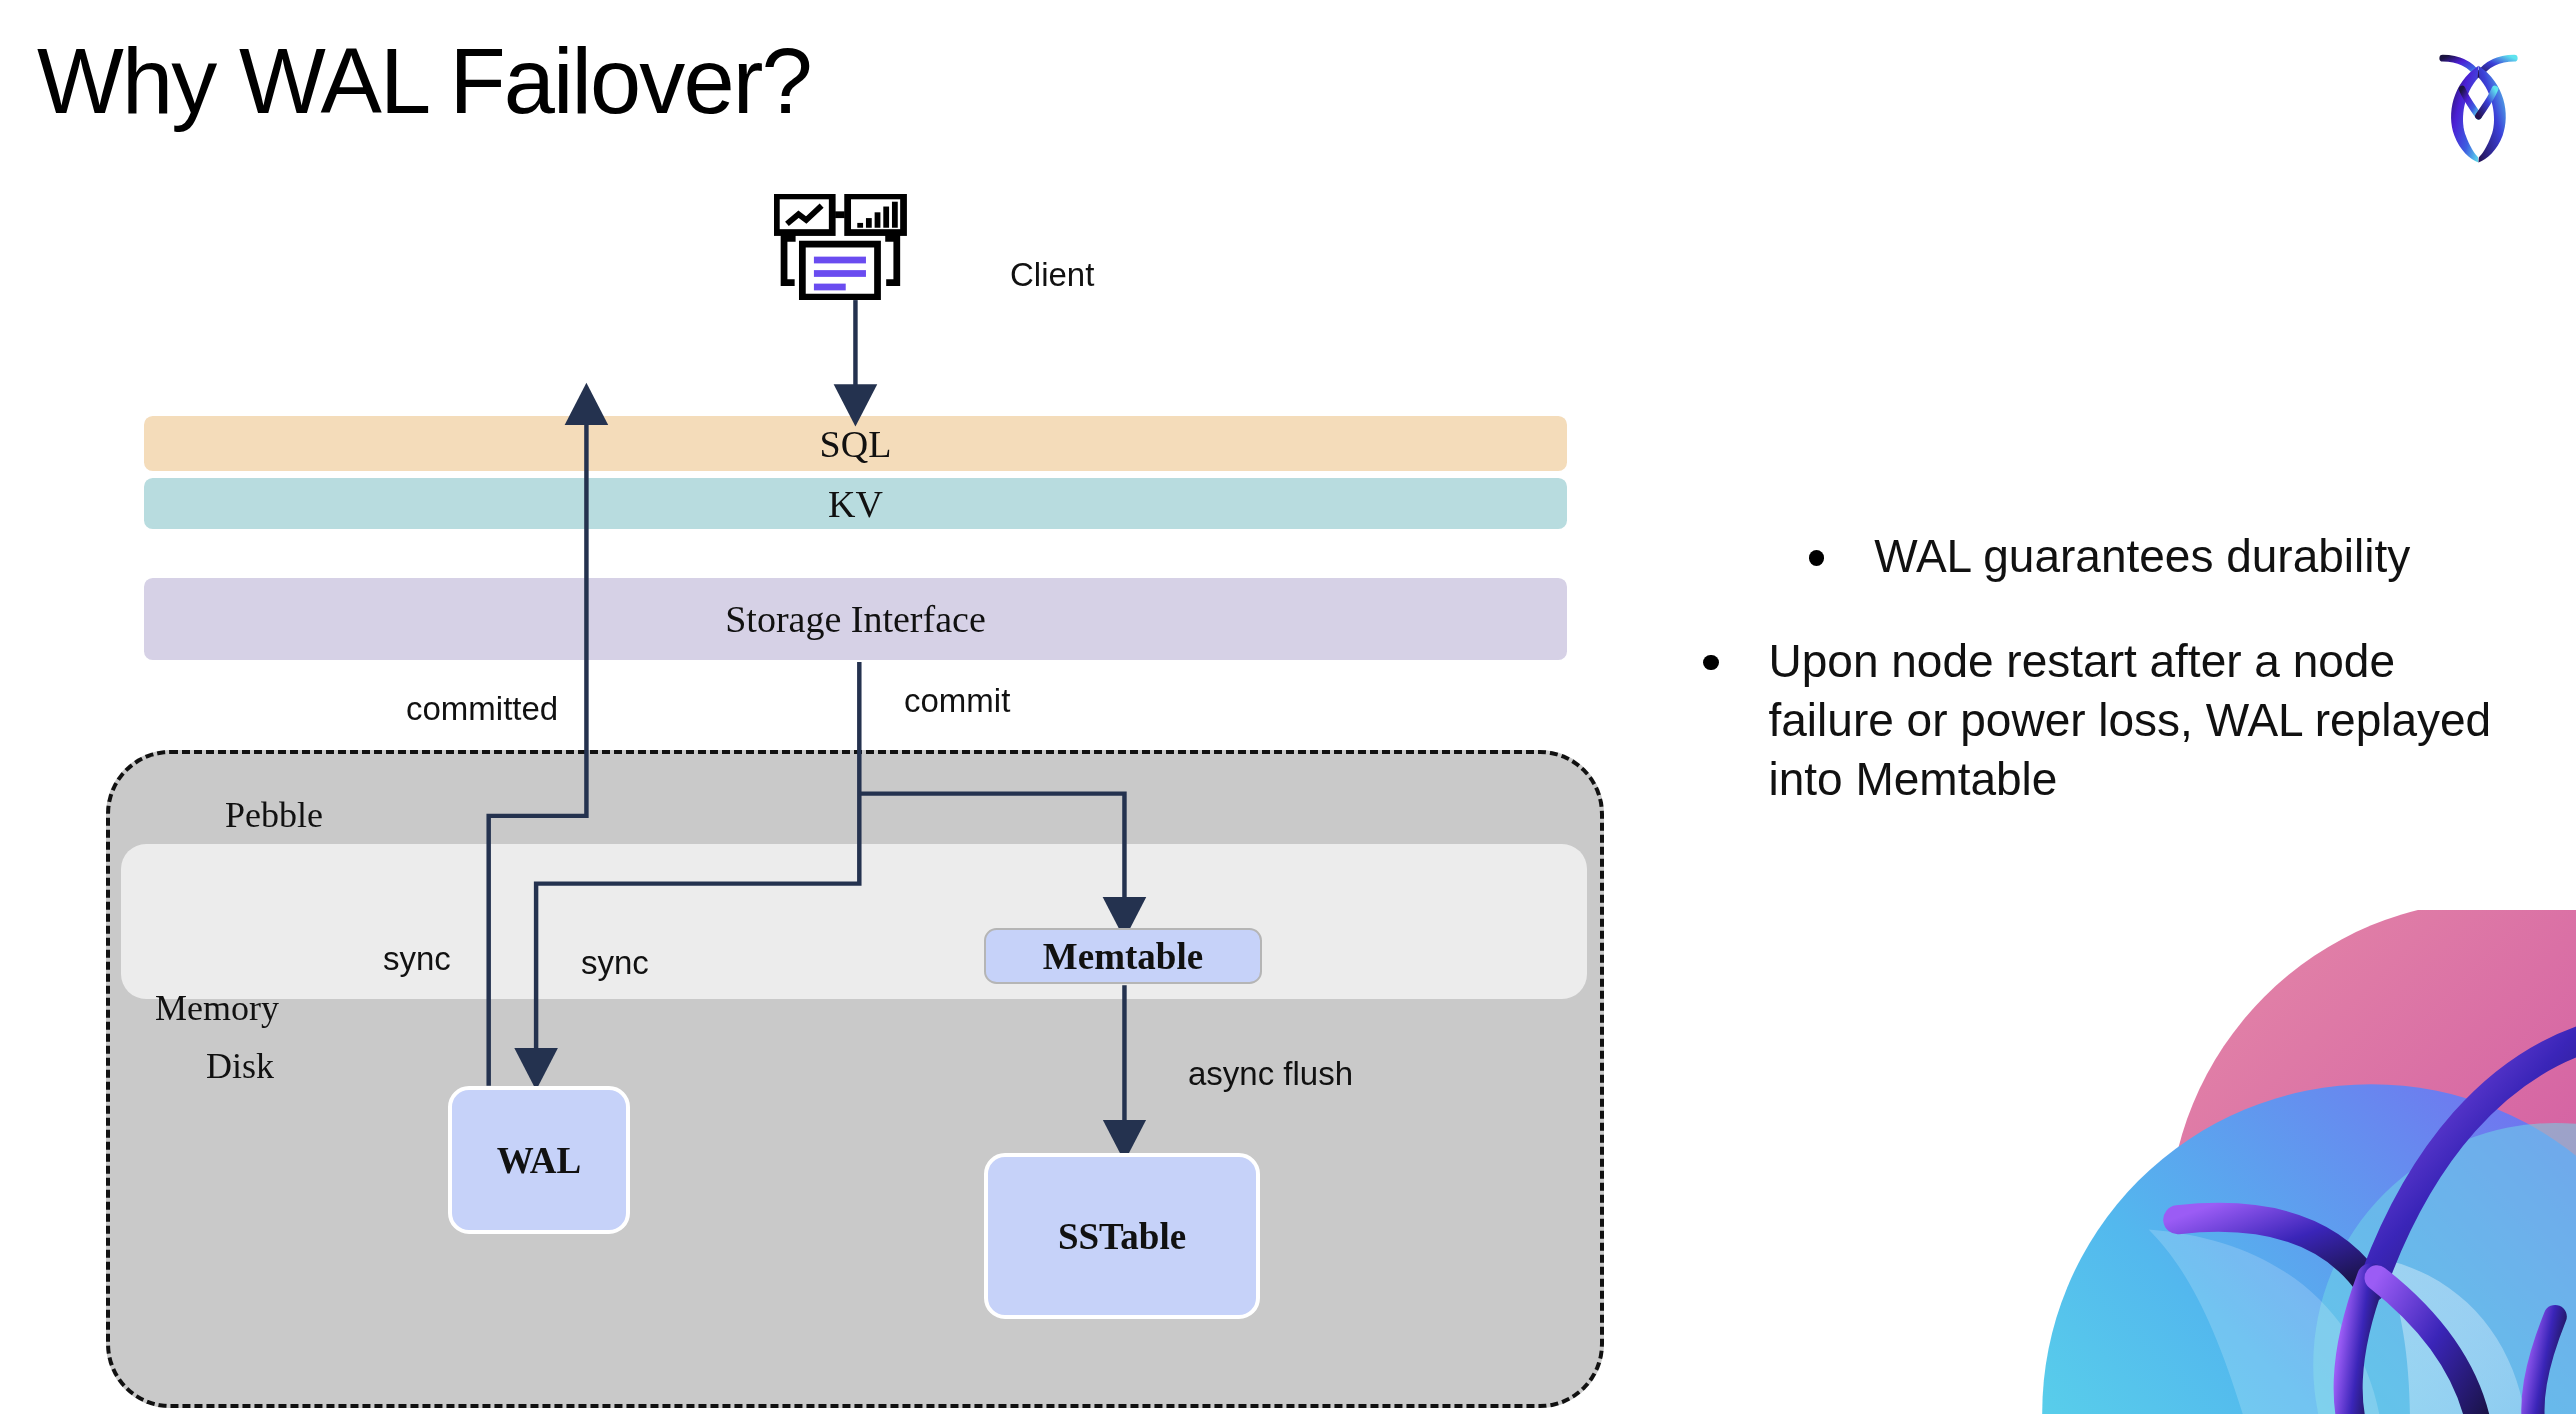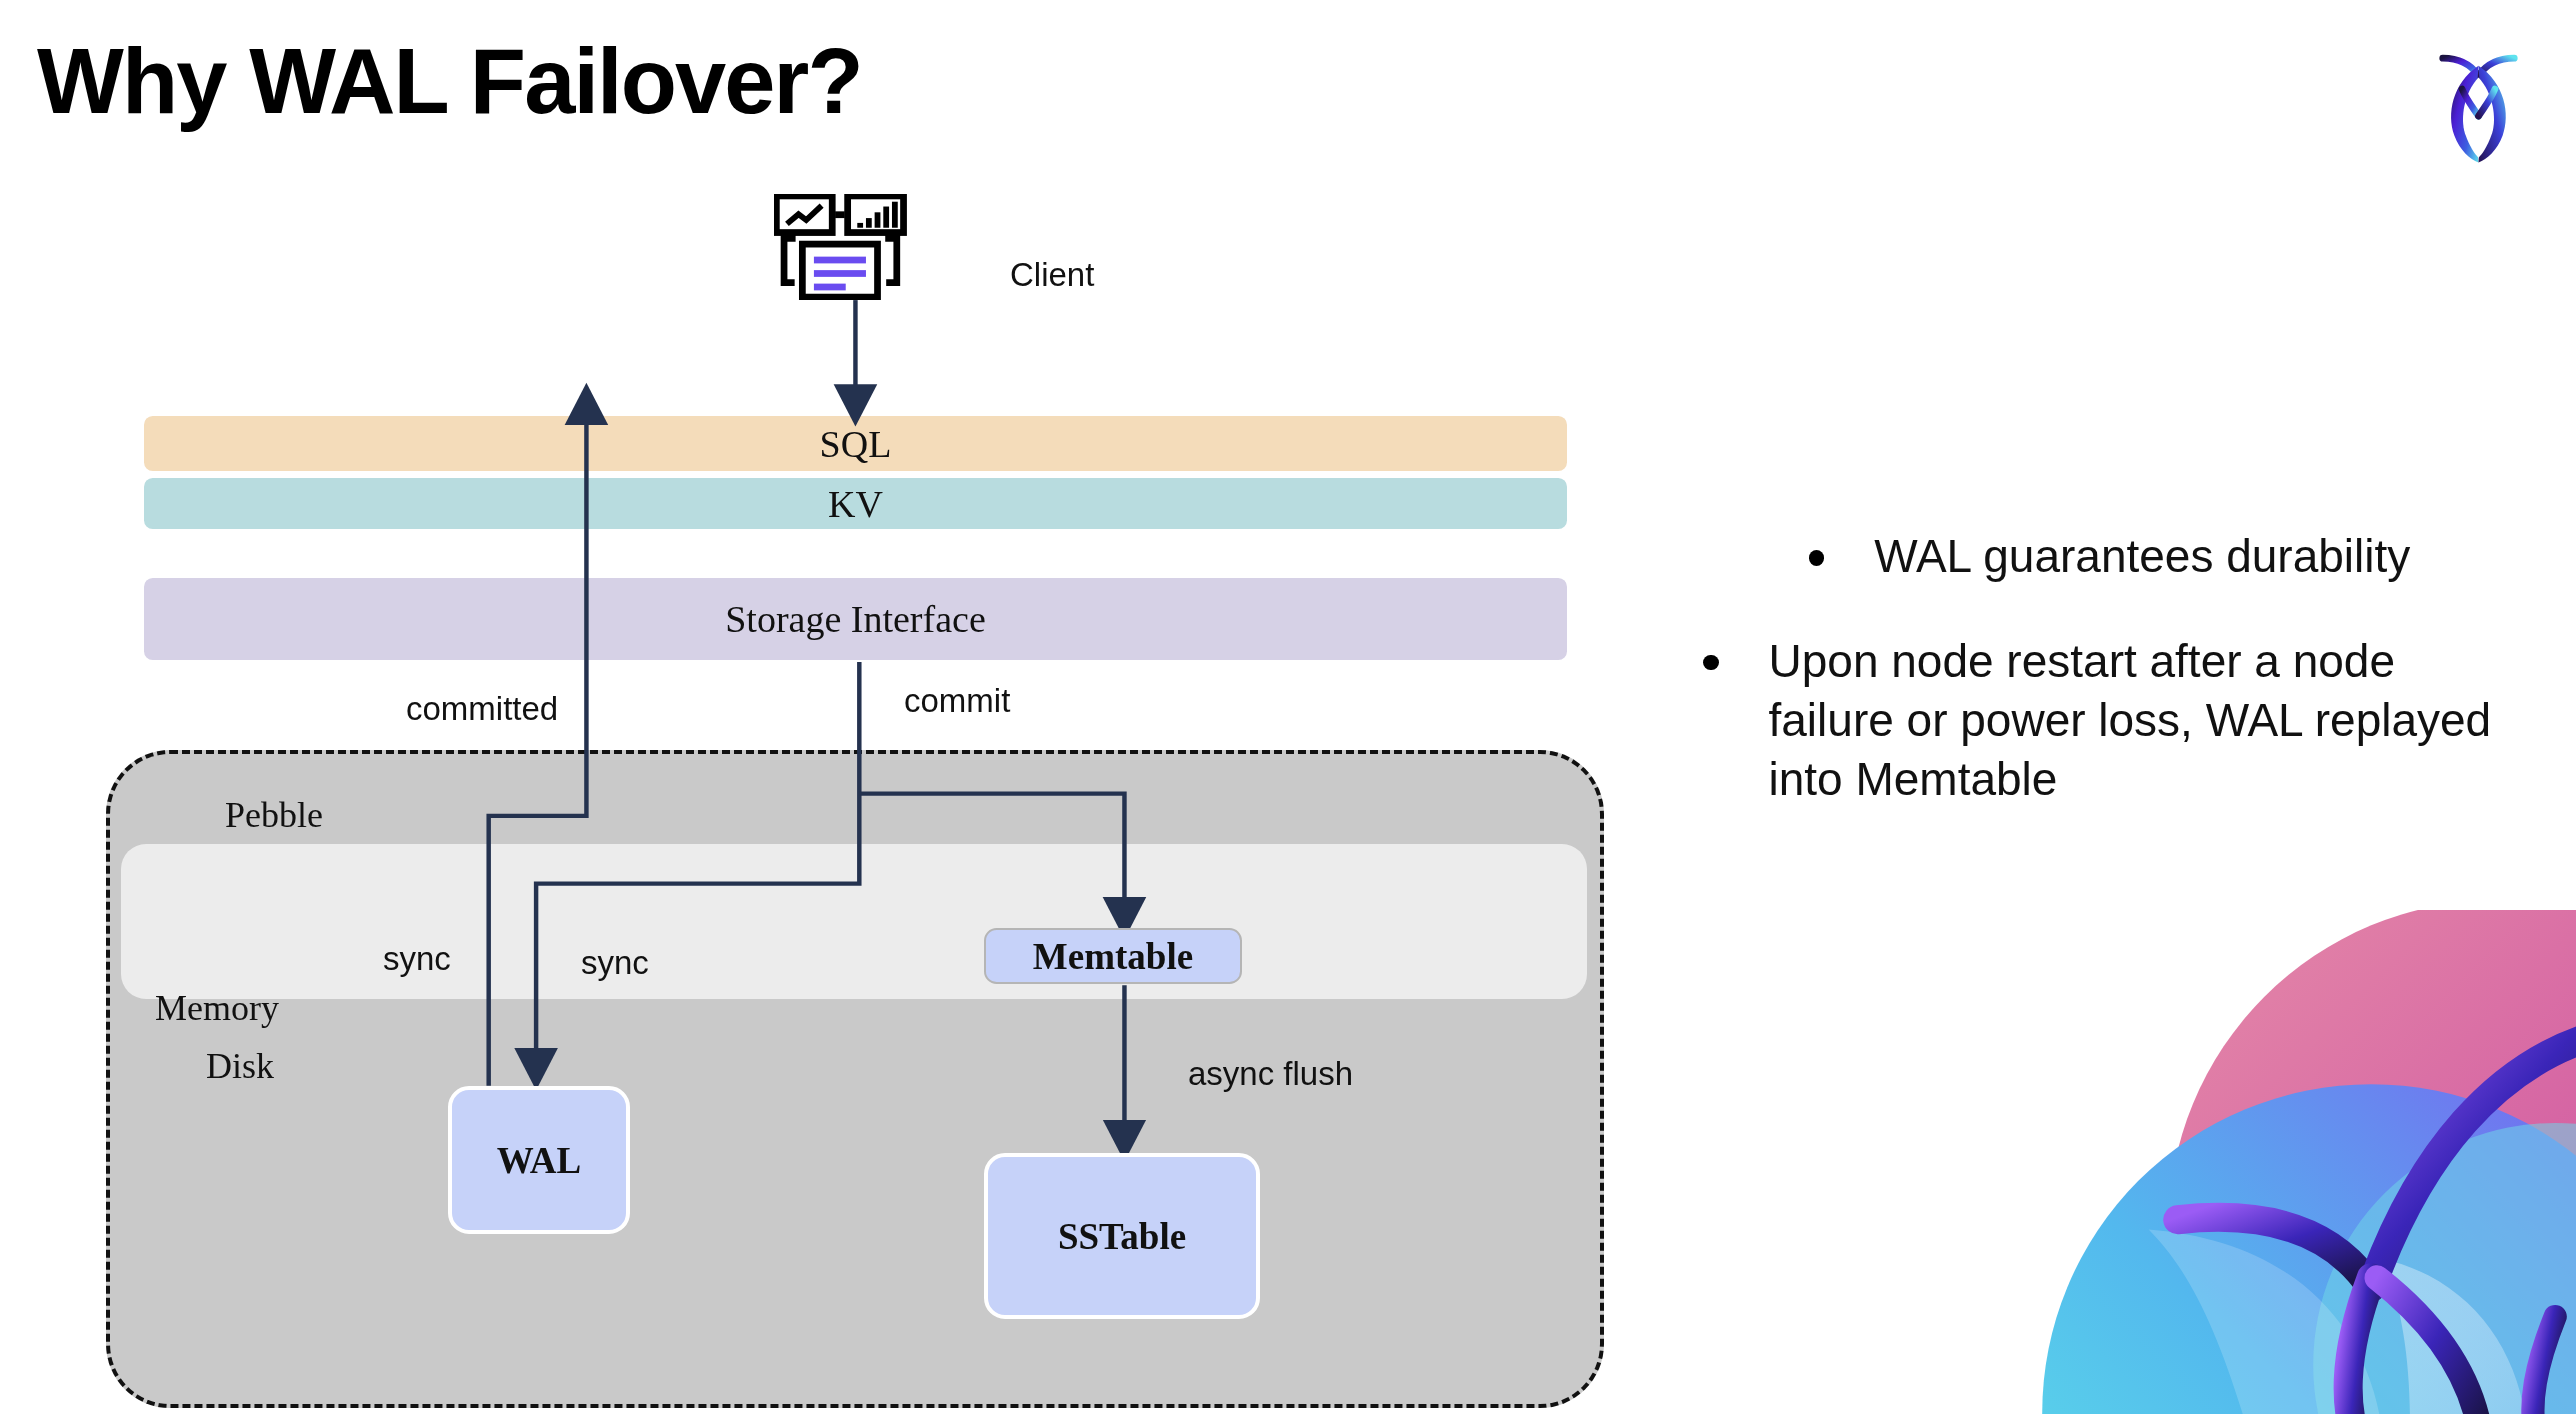--- a/index.html
+++ b/index.html
@@ -3,21 +3,21 @@
 <meta charset="utf-8">
 <style>
   html,body{margin:0;padding:0;background:#ffffff;}
   body{width:2576px;height:1415px;position:relative;overflow:hidden;
        font-family:"Liberation Sans",sans-serif;}
 
   
   #slide-title{
     position:absolute;left:37px;top:33px;
     font-family:"Liberation Sans",sans-serif;
-    font-weight:bold;font-size:92px;letter-spacing:-1.9px;
+    font-weight:normal;font-size:92px;letter-spacing:-1.9px;
     color:#000000;line-height:1.05;white-space:nowrap;
   }
 
   
   #brand-logo{position:absolute;left:2406px;top:33px;width:145px;height:145px;}
 
   
   #corner-art{position:absolute;left:1955px;top:910px;width:639px;height:513px;
               overflow:hidden;pointer-events:none;}
 
@@ -61,21 +61,21 @@
     font-family:"Liberation Serif",serif;font-size:36px;color:#111;
   }
 
   
   .node-box{
     position:absolute;display:flex;align-items:center;justify-content:center;
     background:#c6d2f9;font-family:"Liberation Serif",serif;font-weight:bold;
     color:#111;
   }
   #node-memtable{
-    left:984px;top:928px;width:258px;height:56px;
+    left:984px;top:928px;width:278px;height:56px;
     border:2.9px solid #b5b5b5;border-radius:12.6px;font-size:37px;box-sizing:border-box;
   }
   #node-wal{
     left:448px;top:1086px;width:182px;height:148px;
     border:4.8px solid #ffffff;border-radius:21px;font-size:37px;box-sizing:border-box;
   }
   #node-sstable{
     left:984px;top:1153px;width:276px;height:166px;
     border:4.8px solid #ffffff;border-radius:21px;font-size:37px;box-sizing:border-box;
   }

